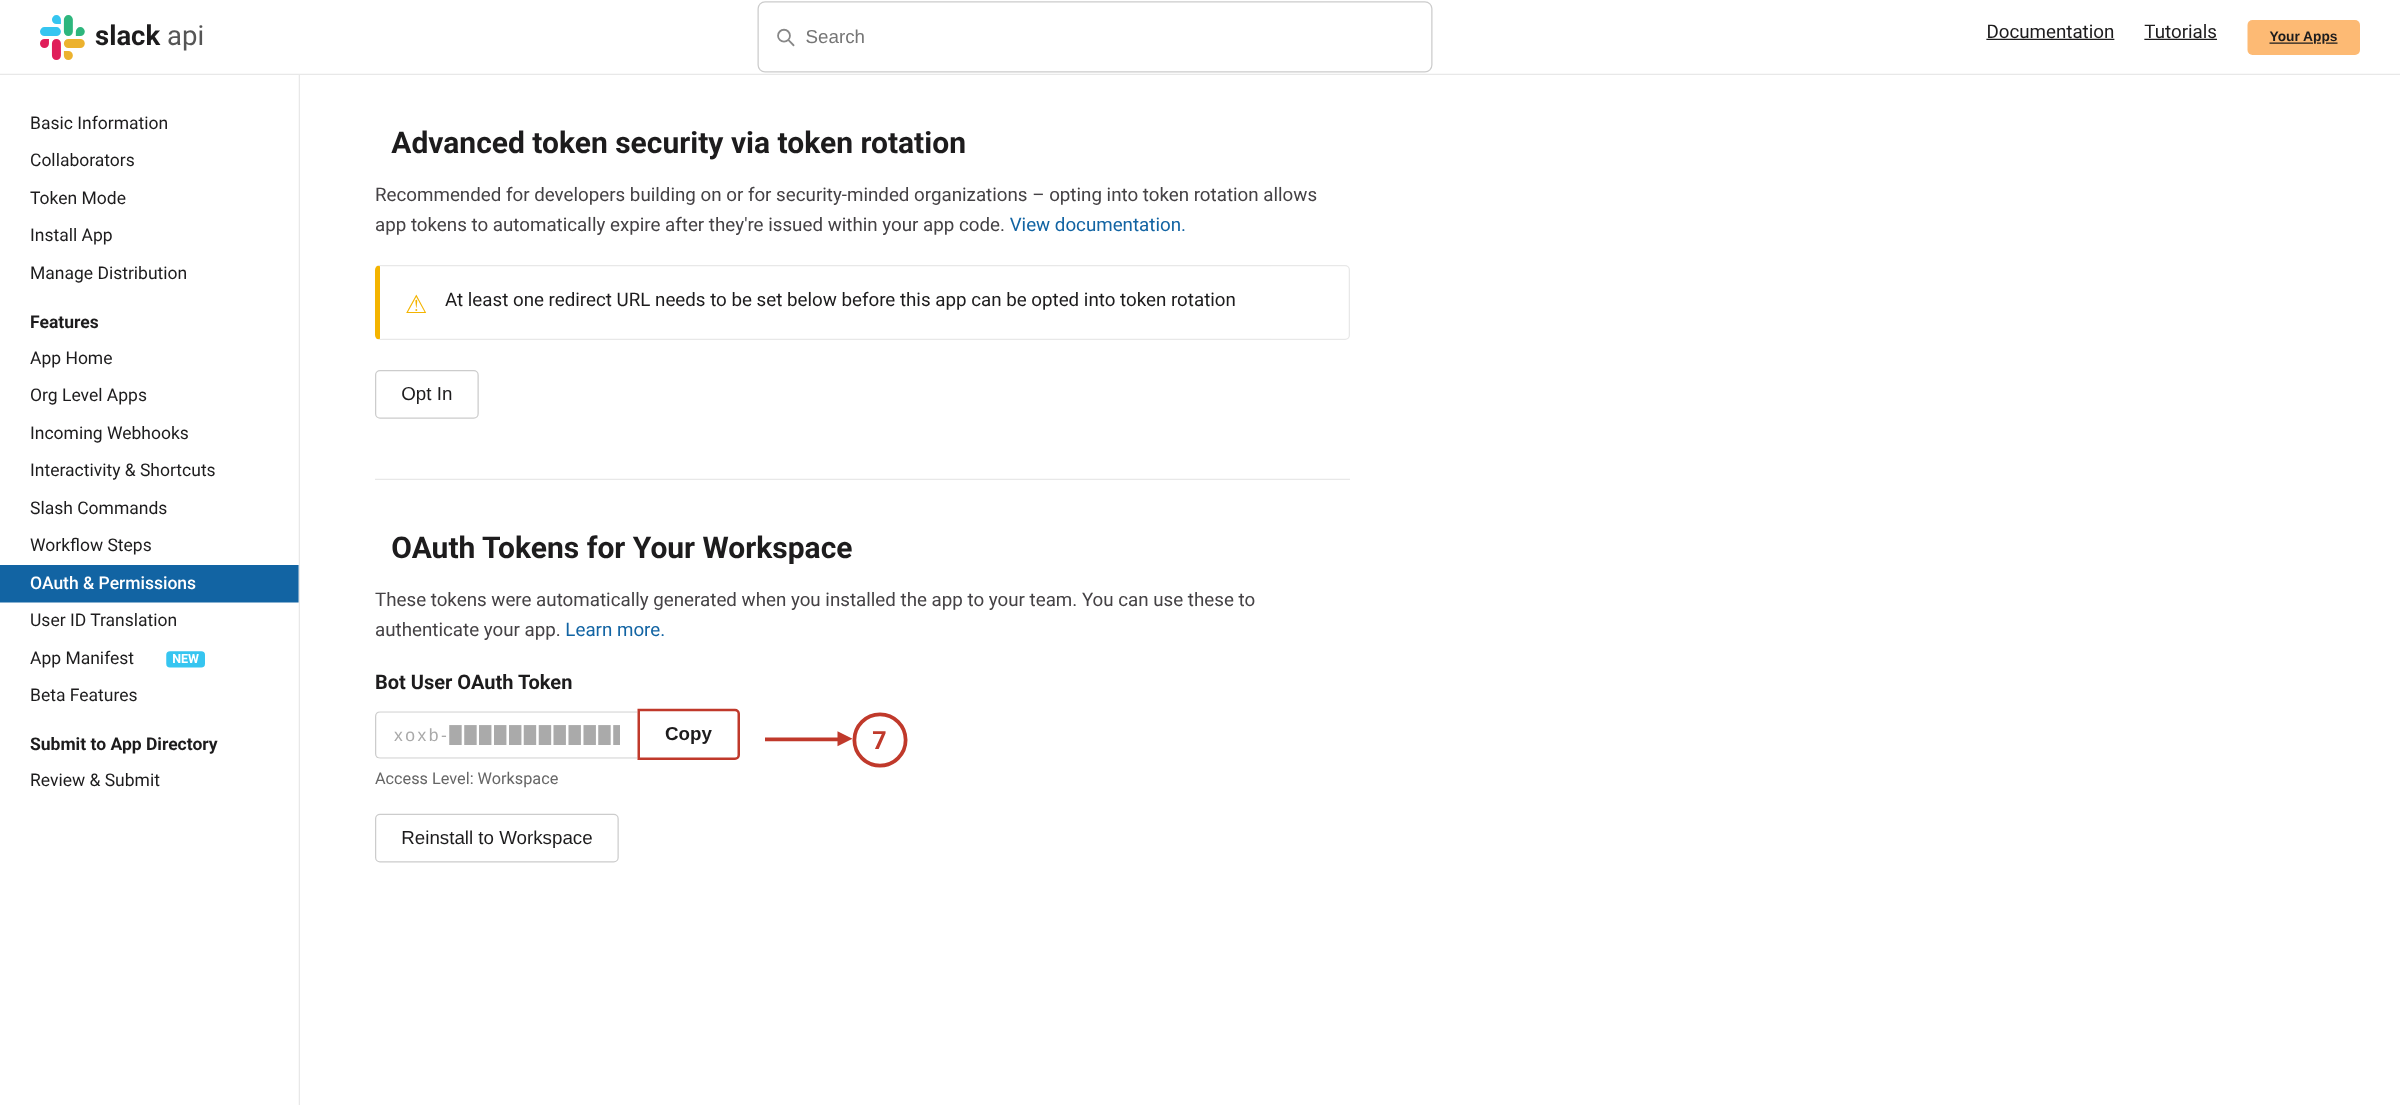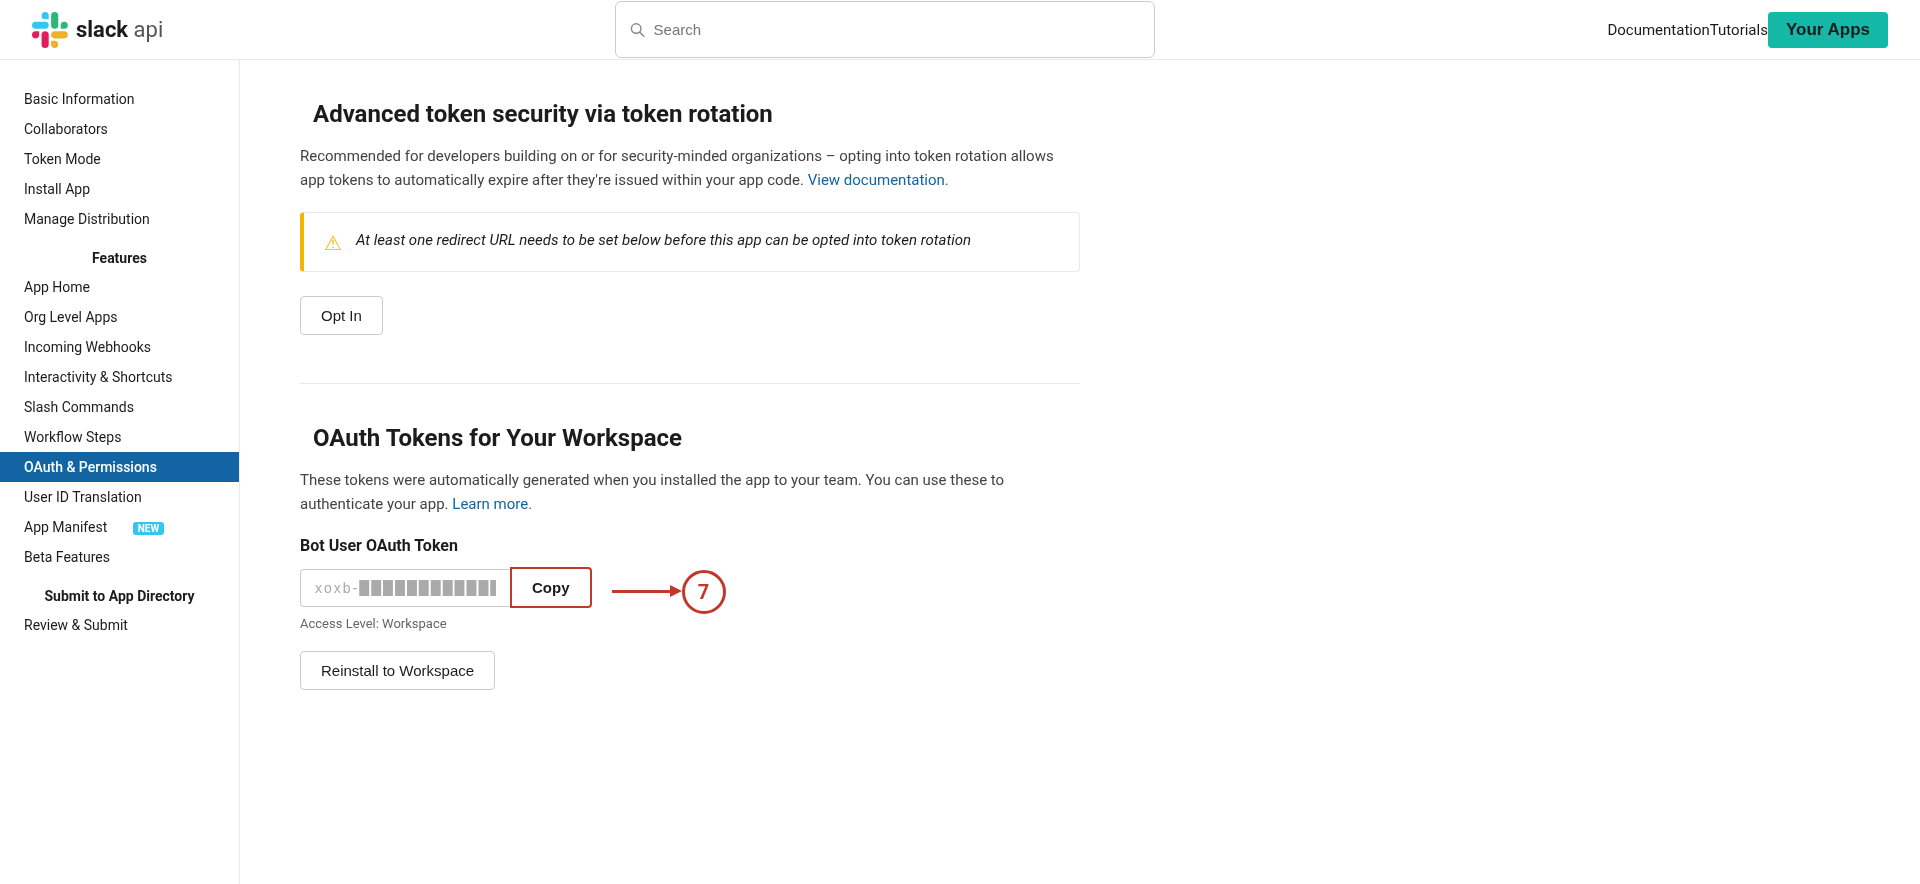--- a/index.html
+++ b/index.html
@@ -53,34 +53,35 @@
     }
     .search-bar input {
       border: none;
       outline: none;
       font-size: 15px;
       width: 100%;
       color: #888;
     }
     .header-nav {
       display: flex;
-      align-items: center;
+      gap: 24px;
+      text-decoration: underline;
     }
     .nav-link {
       font-size: 15px;
       color: #1d1c1d;
       text-decoration: none;
       cursor: pointer;
     }
     .your-apps-btn {
-      background: #14b8a6;
+      background: #fdba74;
       border: none;
       padding: 8px 18px;
       border-radius: 4px;
-      font-size: 17px;
+      font-size: 11px;
       font-weight: 600;
       cursor: pointer;
       color: #1d1c1d;
     }
 
     
     .layout {
       display: flex;
       margin-top: 60px;
     }
@@ -109,21 +110,20 @@
     .sidebar-item.active {
       background: #1264a3;
       color: #fff;
       font-weight: 500;
     }
     .sidebar-section-title {
       padding: 16px 24px 6px;
       font-size: 14px;
       font-weight: 700;
       color: #1d1c1d;
-      text-align: center;
     }
     .sidebar-item .badge-new {
       display: inline-block;
       background: #36c5f0;
       color: #fff;
       font-size: 10px;
       font-weight: 700;
       padding: 1px 5px;
       border-radius: 3px;
       margin-left: 22px;
@@ -181,21 +181,20 @@
     .warning-icon {
       font-size: 20px;
       color: #f4b400;
       margin-top: 2px;
       flex-shrink: 0;
     }
     .warning-text {
       font-size: 15px;
       color: #1d1c1d;
       line-height: 1.5;
-      font-style: italic;
     }
 
     
     .btn {
       display: inline-block;
       padding: 10px 20px;
       border: 1.5px solid #ccc;
       background: #fff;
       border-radius: 4px;
       font-size: 15px;

